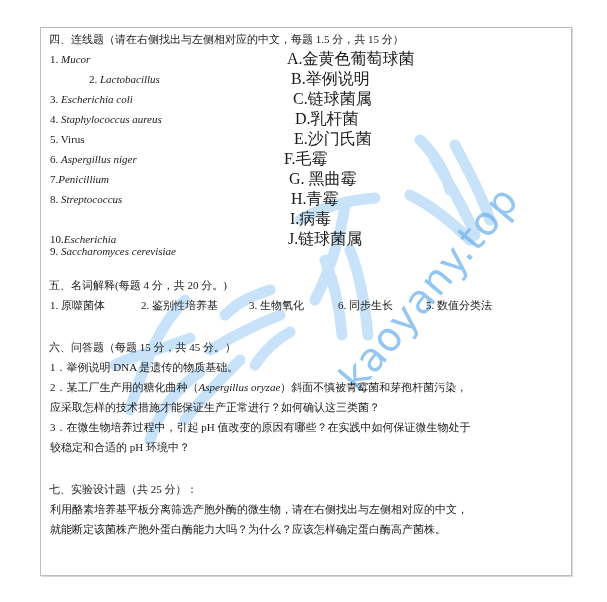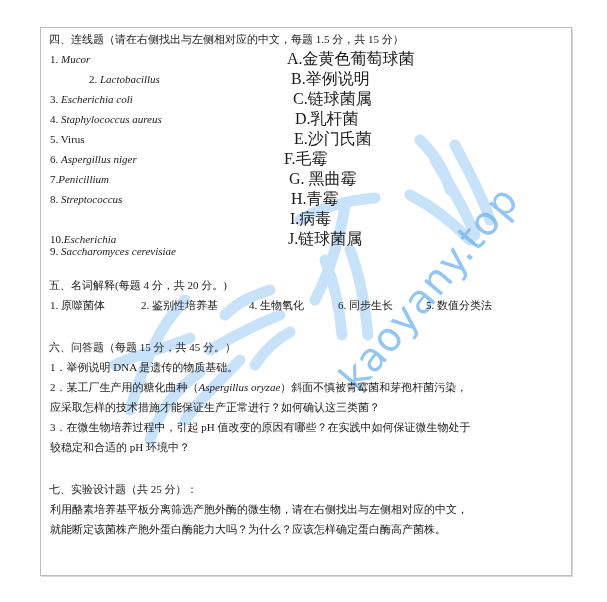--- a/index.html
+++ b/index.html
@@ -120,21 +120,21 @@
 <div class="match-right" style="left:295px; top:111px;">D.乳杆菌</div>
 <div class="match-right" style="left:294px; top:131px;">E.沙门氏菌</div>
 <div class="match-right" style="left:284px; top:151px;">F.毛霉</div>
 <div class="match-right" style="left:289px; top:171px;">G. 黑曲霉</div>
 <div class="match-right" style="left:291px; top:191px;">H.青霉</div>
 <div class="match-right" style="left:290px; top:211px;">I.病毒</div>
 <div class="match-right" style="left:288px; top:231px;">J.链球菌属</div>
 
 <div class="line sec" style="top:277px;">五、名词解释(每题 4 分，共 20 分。)</div>
 <div class="line terms" style="top:297px;">
-  <span class="t1">1. 原噬菌体</span><span class="t2">2. 鉴别性培养基</span><span class="t3">4. 生物氧化</span><span class="t4">6. 同步生长</span><span class="t5">5. 数值分类法</span>
+  <span class="t1">1. 原噬菌体</span><span class="t2">2. 鉴别性培养基</span><span class="t3">3. 生物氧化</span><span class="t4">6. 同步生长</span><span class="t5">5. 数值分类法</span>
 </div>
 
 <div class="line sec" style="top:339px;">六、问答题（每题 15 分，共 45 分。）</div>
 <div class="line" style="top:359px;">1．举例说明 DNA 是遗传的物质基础。</div>
 <div class="line" style="top:379px;"><span>2．某工厂生产用的糖化曲种（</span><span class="it">Aspergillus oryzae</span><span>）斜面不慎被青霉菌和芽孢杆菌污染，</span></div>
 <div class="line" style="top:399px;">应采取怎样的技术措施才能保证生产正常进行？如何确认这三类菌？</div>
 <div class="line" style="top:419px;">3．在微生物培养过程中，引起 pH 值改变的原因有哪些？在实践中如何保证微生物处于</div>
 <div class="line" style="top:439px;">较稳定和合适的 pH 环境中？</div>
 
 <div class="line sec" style="top:481px;">七、实验设计题（共 25 分）：</div>

